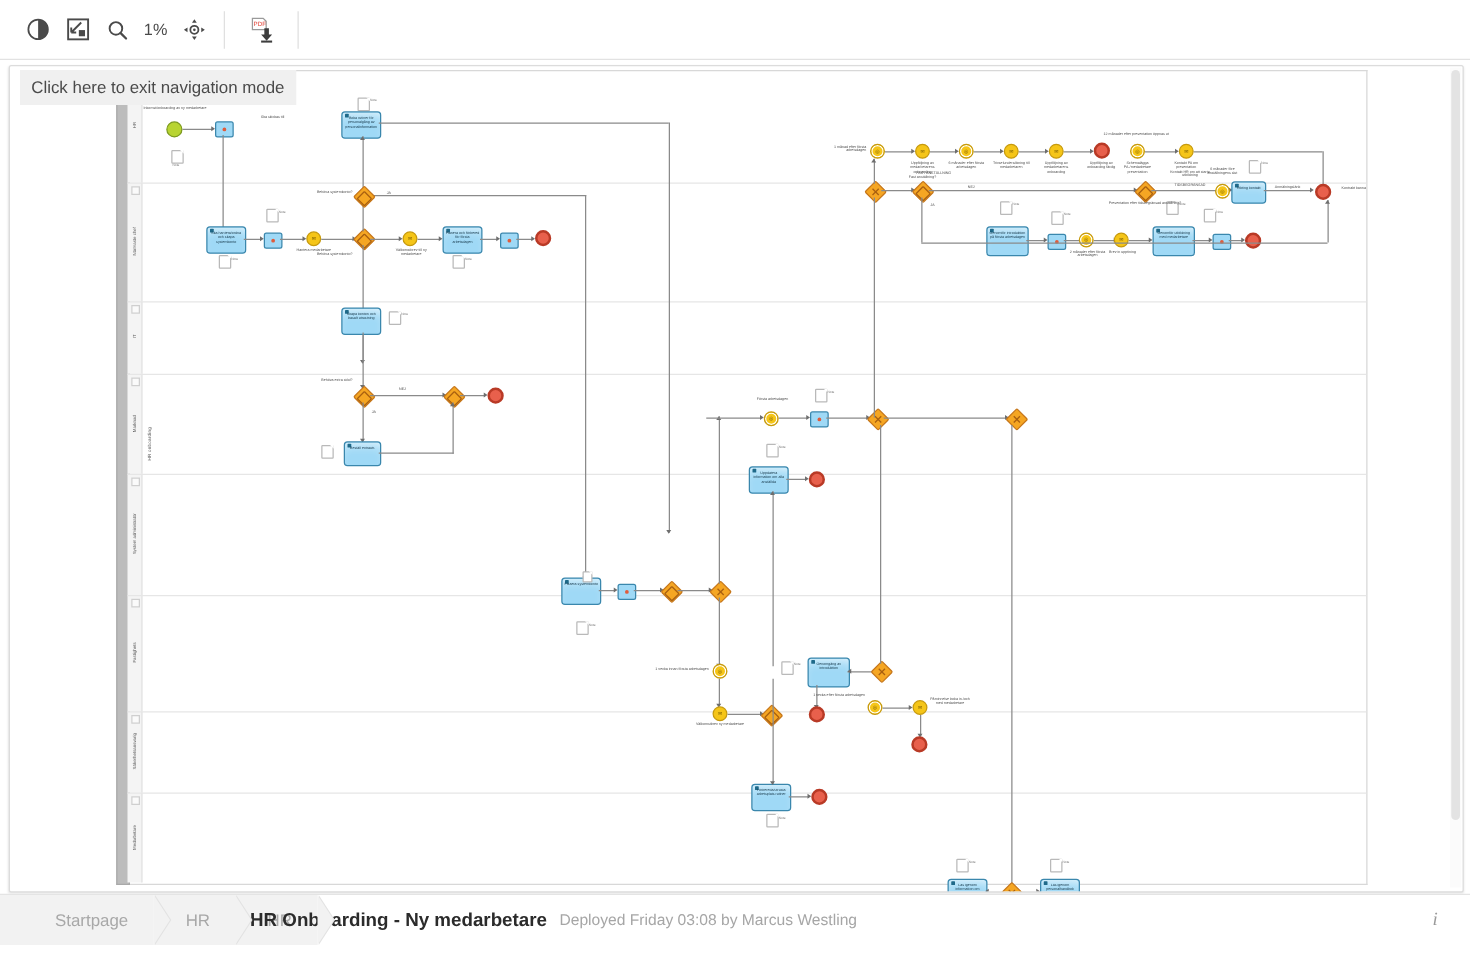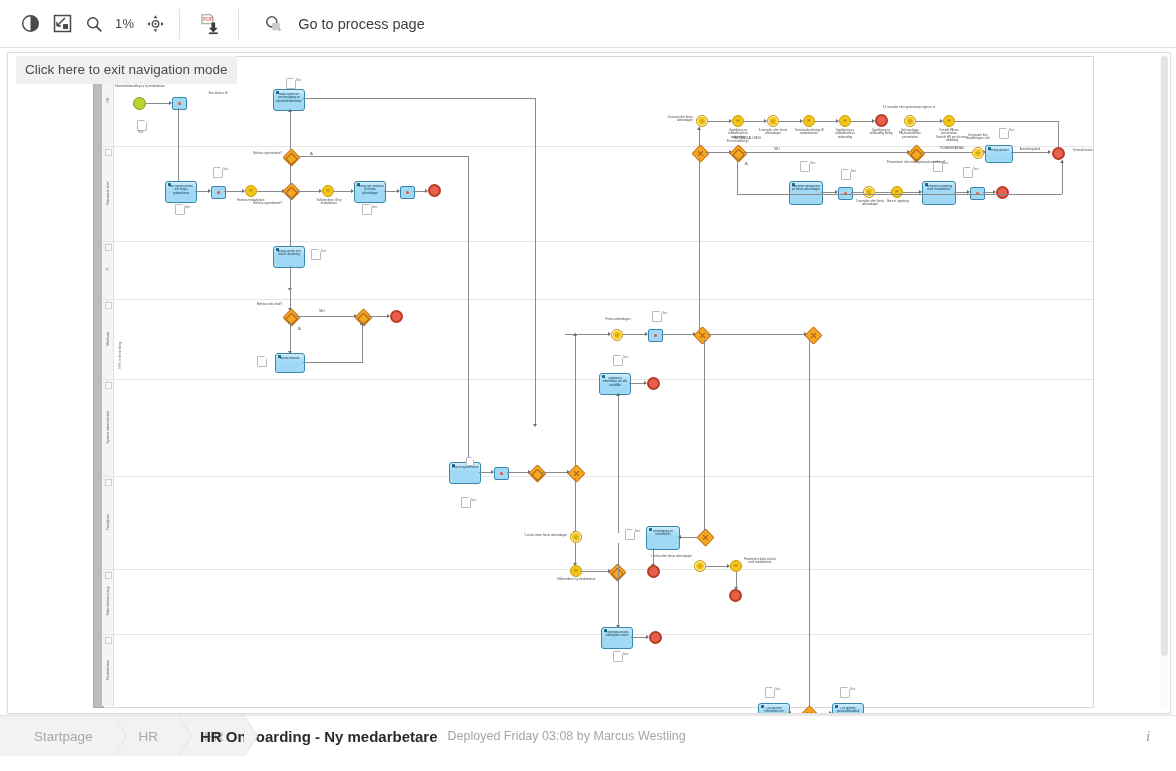--- a/index.html
+++ b/index.html
@@ -161,21 +161,21 @@
   .footer{
     position:absolute;left:0;bottom:0;width:1176px;height:55px;
     background:#fff;border-top:1px solid #e4e4e4;
   }
   .crumbs{position:absolute;left:0;top:0;height:40px;display:flex;align-items:stretch;}
   .crumb{
     position:relative;display:flex;align-items:center;
     background:#f2f2f2;padding:0 20px 0 26px;height:40px;
     font-size:13.5px;color:#a8a8a8;cursor:pointer;
   }
-  .crumb:first-child{padding-left:34px;}
+  .crumb:first-child{padding-left:44px;}
   .crumb::after{
     content:"";position:absolute;right:-13px;top:0;z-index:2;
     width:0;height:0;border-style:solid;border-width:20px 0 20px 13px;
     border-color:transparent transparent transparent #f2f2f2;
   }
   .crumb::before{
     content:"";position:absolute;right:-14px;top:0;z-index:1;
     width:0;height:0;border-style:solid;border-width:20px 0 20px 13px;
     border-color:transparent transparent transparent #e2e2e2;
   }
@@ -242,30 +242,20 @@
       <svg class="icon" width="22" height="22" viewBox="0 0 24 24">
         <path d="M3.2 1.8 h9.4 l2.6 2.6 v7.2 h-12 z" fill="#fff" stroke="#9a9a9a" stroke-width="1.1"></path>
         <text x="4.2" y="8.4" font-size="5.4" fill="#e03b2f" font-family="Liberation Sans, sans-serif">PDF</text>
         <path d="M17.6 10.4 v5.6 h2.8 L15.6 21.4 L10.8 16 h2.8 v-5.6 z" fill="#3d3d3d"></path>
         <rect x="10.8" y="21.2" width="9.6" height="1.8" fill="#3d3d3d"></rect>
       </svg>
     </div>
 
     <div class="tb-sep" style="margin-left:12px;"></div>
 
-    <div class="tb-group" style="margin-left:10px;cursor:pointer;">
-      <div class="tb-btn">
-        <svg class="icon" width="19" height="19" viewBox="0 0 20 20">
-          <circle cx="8.2" cy="8.2" r="5.3" fill="none" stroke="#5a5a5a" stroke-width="1.7"></circle>
-          <path d="M12.2 12.2 L16.4 16.4" stroke="#5a5a5a" stroke-width="2" stroke-linecap="round"></path>
-          <rect x="8.6" y="9.4" width="8" height="7.6" fill="#c9c9c9"></rect>
-        </svg>
-      </div>
-      <div class="tb-label">Go to process page</div>
-    </div>
   </div>
 
   <div class="canvas-wrap">
 
     <div class="nav-toast">Click here to exit navigation mode</div>
 
     <div class="pool"></div>
     <div class="pool-bar"></div>
     <div class="pool-title">HR onboarding</div>
 

